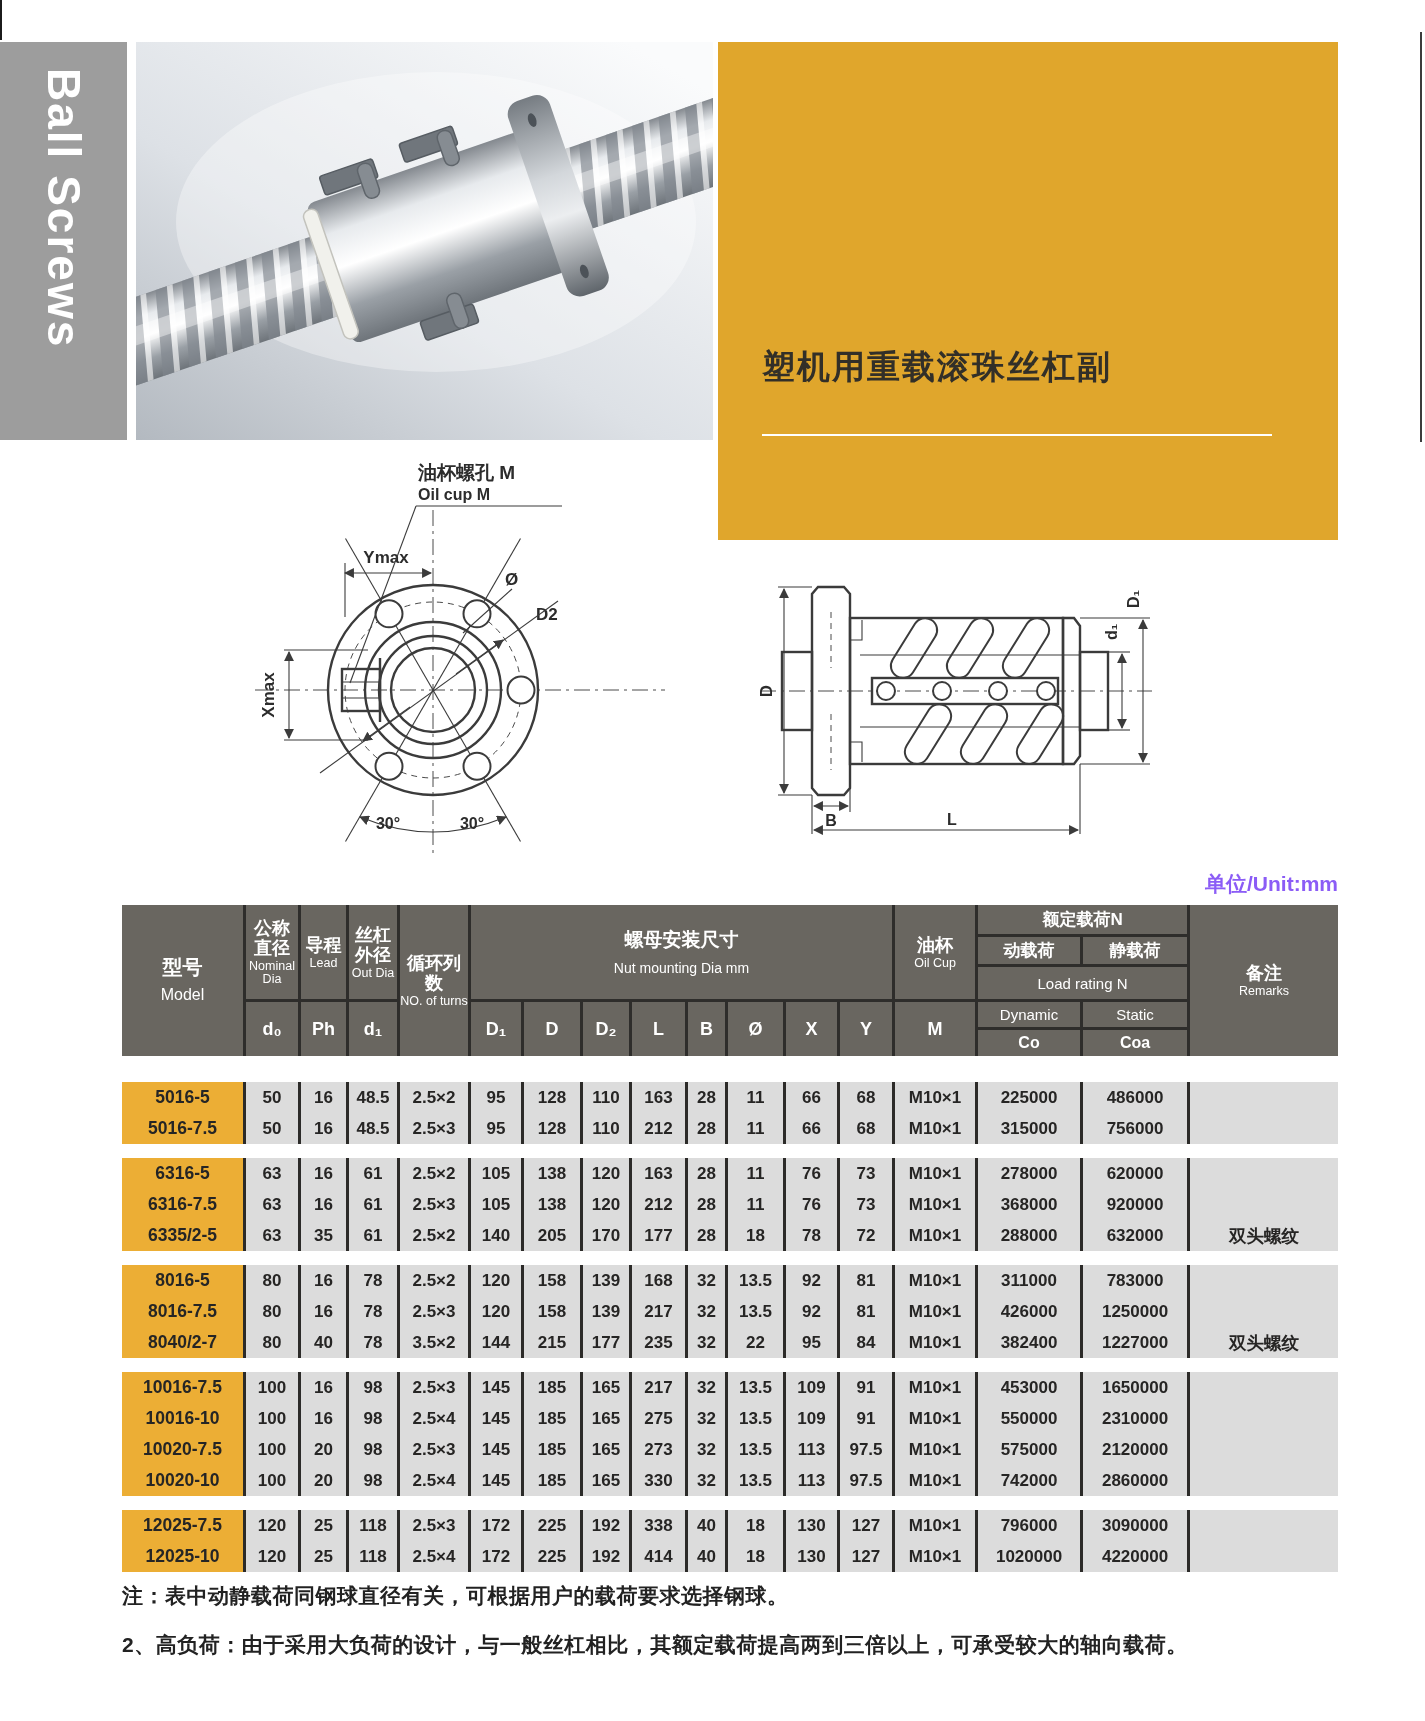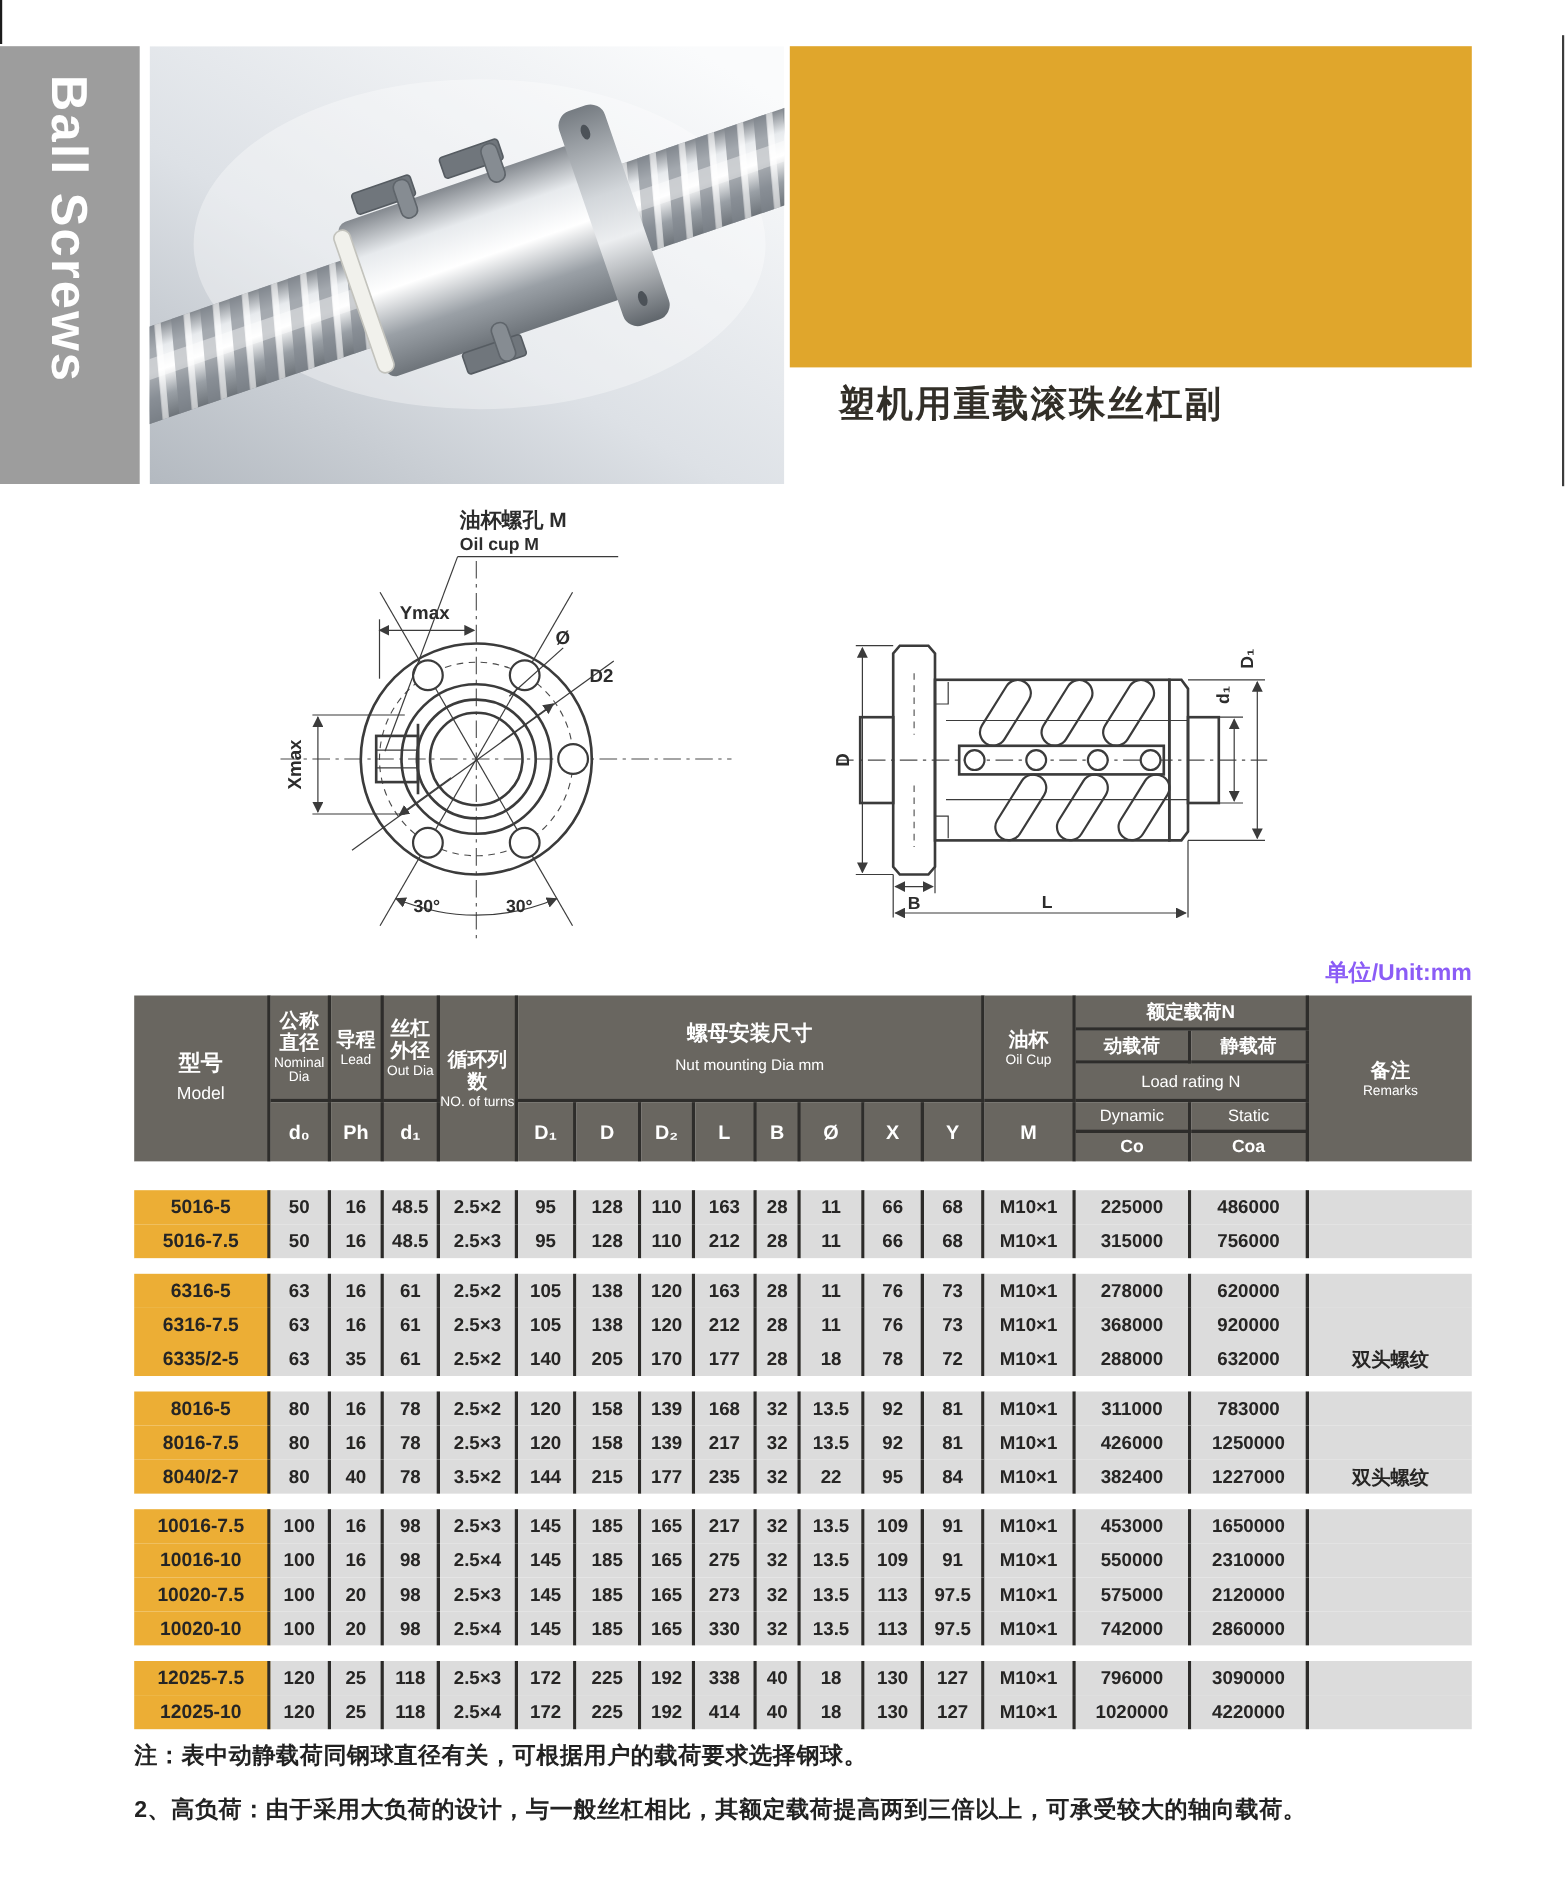--- a/index.html
+++ b/index.html
@@ -9,21 +9,21 @@
   
   #corner-tick{position:absolute;left:0;top:0;width:2px;height:40px;background:#1b1b1b;}
   #right-rule{position:absolute;left:1420px;top:32px;width:2px;height:410px;background:#3c3c3c;}
 
   
   #sidebar{position:absolute;left:0;top:42px;width:127px;height:398px;background:#9d9d9d;
            display:flex;justify-content:center;}
   #sidebar .vtext{writing-mode:vertical-rl;color:#ffffff;font-size:46px;font-weight:bold;
            letter-spacing:2px;padding-top:26px;}
   #hero{position:absolute;left:136px;top:42px;width:577px;height:398px;}
-  #banner{position:absolute;left:718px;top:42px;width:620px;height:292px;background:#e0a62c;}
+  #banner{position:absolute;left:718px;top:42px;width:620px;height:498px;background:#e0a62c;}
   #banner .t-zh{position:absolute;left:44px;top:303px;font-size:33px;font-weight:bold;color:#322f28;letter-spacing:2px;}
   #banner .t-en{position:absolute;left:44px;top:348px;font-size:37px;font-weight:bold;color:#ffffff;letter-spacing:0.5px;}
   #banner .t-rule{position:absolute;left:44px;top:392px;width:510px;height:2px;background:#ffffff;}
 
   
   #front-diagram{position:absolute;left:160px;top:455px;}
   #side-diagram{position:absolute;left:690px;top:500px;}
   .s2{fill:none;stroke:#3b3b3b;stroke-width:2.4;}
   .s15{fill:#ffffff;stroke:#3b3b3b;stroke-width:2;}
   .s1{fill:none;stroke:#3b3b3b;stroke-width:1.1;}
@@ -125,21 +125,20 @@
           <rect x="-40" y="-94" width="15" height="36" rx="7"></rect>
           <rect x="46" y="-99" width="15" height="36" rx="7"></rect>
           <rect x="2" y="58" width="15" height="36" rx="7"></rect>
         </g>
       </g>
     </svg>
   </div>
 
   <div id="banner">
     <div class="t-zh">塑机用重载滚珠丝杠副</div>
-    <div class="t-en">Series for plastic machinery</div>
     <div class="t-rule"></div>
   </div>
 
   <svg id="front-diagram" width="540" height="400" viewBox="0 0 540 400">
     <defs>
       <marker id="ar1" viewBox="0 0 10 10" refX="9" refY="5" markerWidth="9" markerHeight="9" orient="auto-start-reverse">
         <path d="M0,0 L10,5 L0,10 z" fill="#3b3b3b"></path>
       </marker>
     </defs>
     <line class="cl" x1="95" y1="235" x2="505" y2="235"></line>

